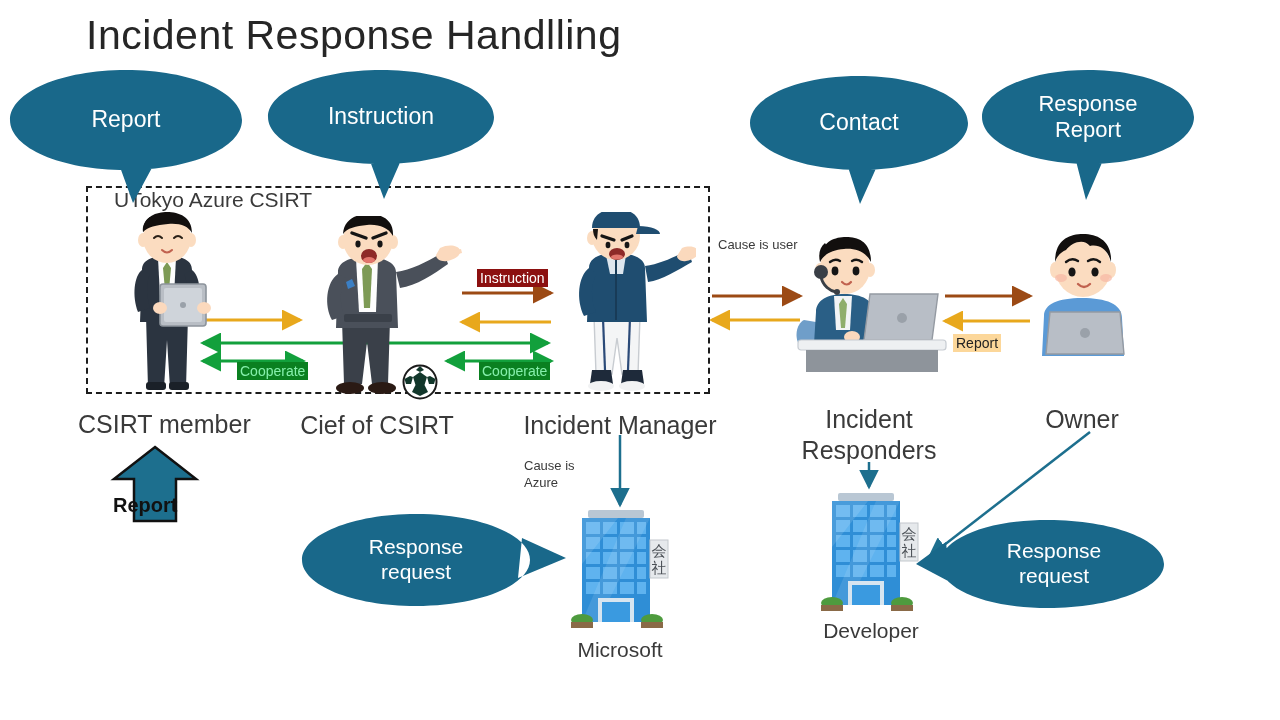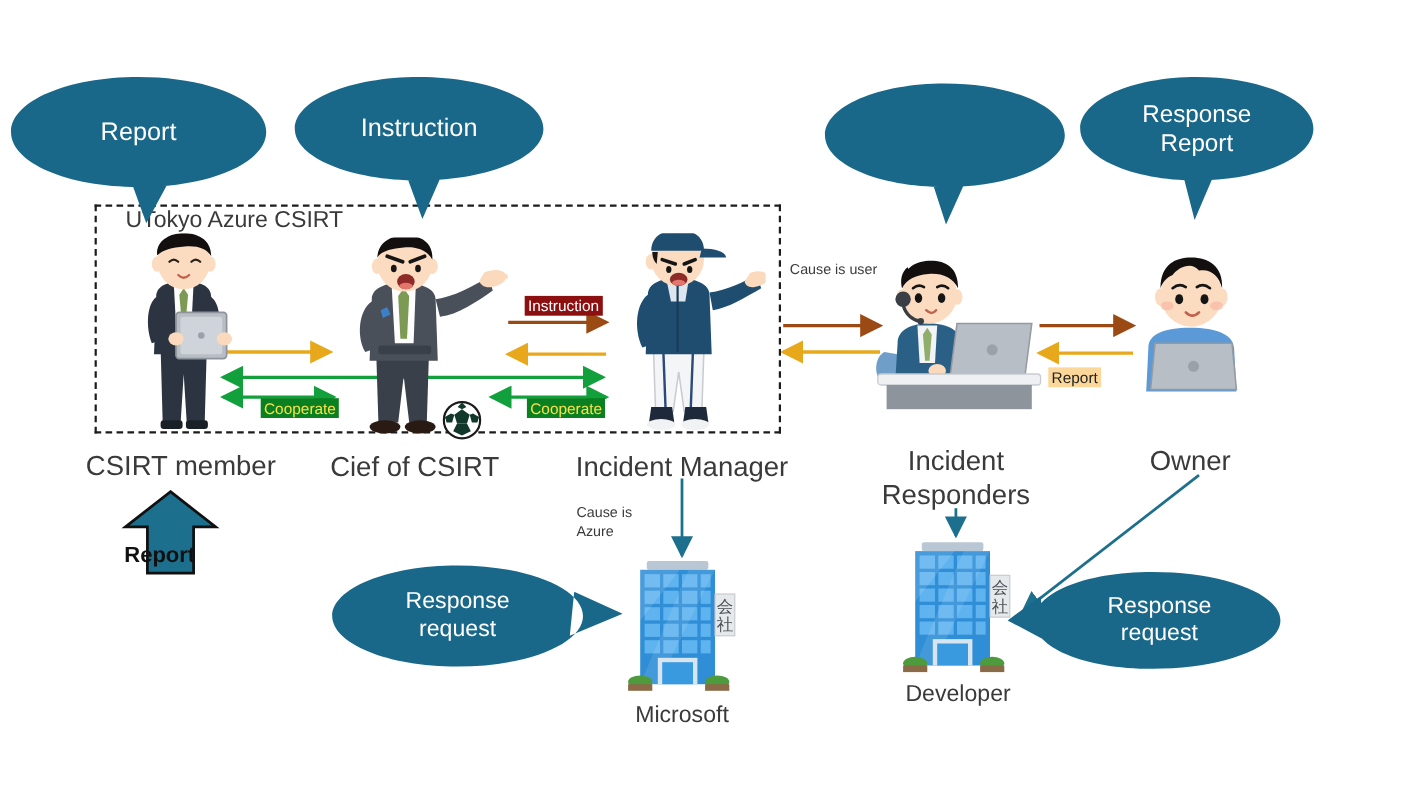--- a/index.html
+++ b/index.html
@@ -44,34 +44,35 @@
   .person-label.wrap{white-space:normal;}
 
   
   .note{font-size:13px;color:#3a3a3a;line-height:1.3;}
 
   
   .badge{
     font-size:14px;padding:1px 3px;white-space:nowrap;line-height:1.15;
   }
   .badge.instruction{background:#8c1010;color:#ffffff;}
-  .badge.cooperate{background:#0a8020;color:#fde047;}
+  .badge.cooperate{background:#0a8020;color:#86efac;}
   .badge.report{background:#fcd79a;color:#222222;}
 
   
   #report-bold{font-size:20px;font-weight:bold;color:#111111;white-space:nowrap;}
 
   
   .building-label{font-size:21px;color:#3a3a3a;text-align:center;white-space:nowrap;}
 </style>
 </head>
 <body>
 
 <div id="stage">
 
+  <div class="abs" id="title">Incident Response Handlling</div>
 
   <svg class="abs" style="left:0;top:0;" width="1280" height="720">
     <defs>
       <marker id="mk-amber" markerWidth="7" markerHeight="7" refX="6" refY="3.5" orient="auto">
         <path d="M0,0 L7,3.5 L0,7 z" fill="#e8a81c"></path>
       </marker>
       <marker id="mk-amber-l" markerWidth="7" markerHeight="7" refX="6" refY="3.5" orient="auto-start-reverse">
         <path d="M0,0 L7,3.5 L0,7 z" fill="#e8a81c"></path>
       </marker>
       <marker id="mk-green" markerWidth="7" markerHeight="7" refX="6" refY="3.5" orient="auto">
@@ -428,20 +429,21 @@
     </svg>
     <div class="bub-text">Instruction</div>
   </div>
 
 
   <div class="abs bubble" style="left:748px;top:76px;width:222px;height:94px;font-size:23px;">
     <svg class="bub-svg" width="222" height="130" viewBox="0 0 222 130">
       <path d="M111,0 C50,0 2,21 2,47 C2,73 50,94 111,94 C172,94 220,73 220,47 C220,21 172,0 111,0 Z
                M100,91 L112,128 L130,88 Z" fill="#19688a"></path>
     </svg>
+    <div class="bub-text">Contact</div>
   </div>
 
   <div class="abs bubble" style="left:980px;top:70px;width:216px;height:94px;font-size:22px;">
     <svg class="bub-svg" width="216" height="132" viewBox="0 0 216 132">
       <path d="M108,0 C49,0 2,21 2,47 C2,73 49,94 108,94 C167,94 214,73 214,47 C214,21 167,0 108,0 Z
                M96,91 L106,130 L124,88 Z" fill="#19688a"></path>
     </svg>
     <div class="bub-text" style="white-space:pre-line;">Response
 Report</div>
   </div>

